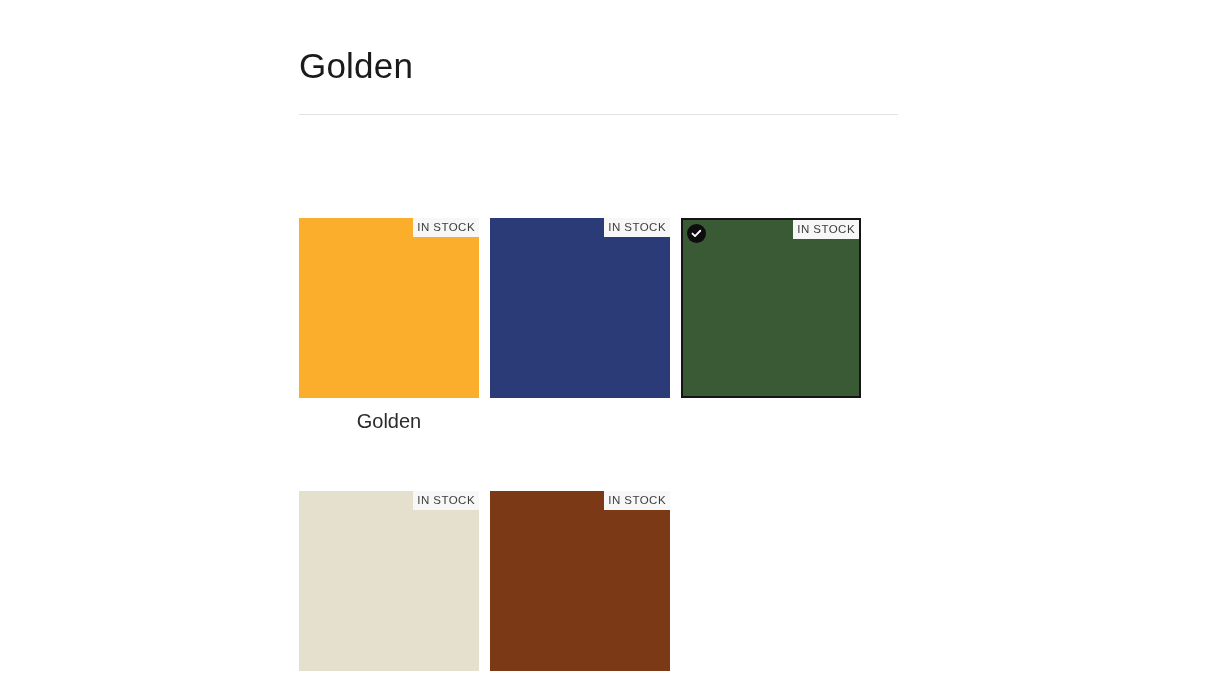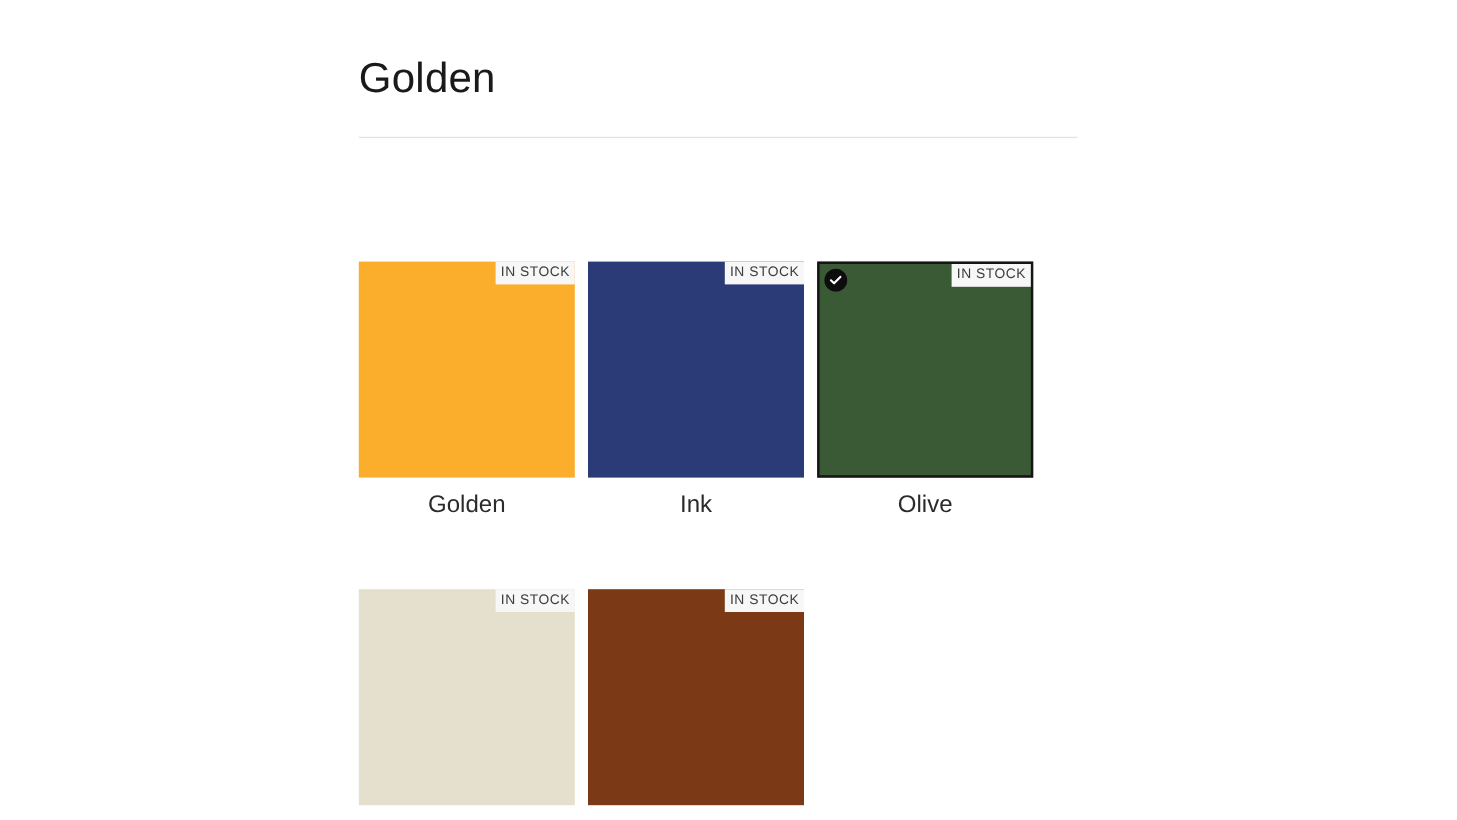--- a/index.html
+++ b/index.html
@@ -121,32 +121,30 @@
       <div class="swatch-cell">
         <div class="swatch-tile" style="background: rgb(250, 174, 43);">
           <span class="stock-badge">IN STOCK</span>
         </div>
         <div class="swatch-label">Golden</div>
       </div>
       <div class="swatch-cell">
         <div class="swatch-tile" style="background: rgb(42, 59, 119);">
           <span class="stock-badge">IN STOCK</span>
         </div>
-        <div class="swatch-label">Ink</div>
       </div>
       <div class="swatch-cell">
         <div class="swatch-tile is-selected" style="background: rgb(58, 90, 53); border-color: rgb(21, 21, 21);">
           <span class="check-badge">
             <svg width="11" height="11" viewBox="0 0 12 12" aria-hidden="true">
               <path d="M1.6 6.1 L4.4 8.8 L10.1 3.0" fill="none" stroke="#ffffff" stroke-width="2" stroke-linecap="round" stroke-linejoin="round"></path>
             </svg>
           </span>
           <span class="stock-badge">IN STOCK</span>
         </div>
-        <div class="swatch-label">Olive</div>
       </div>
       <div class="swatch-cell">
         <div class="swatch-tile" style="background: rgb(229, 224, 205);">
           <span class="stock-badge">IN STOCK</span>
         </div>
       </div>
       <div class="swatch-cell">
         <div class="swatch-tile" style="background: rgb(123, 58, 21);">
           <span class="stock-badge">IN STOCK</span>
         </div>

